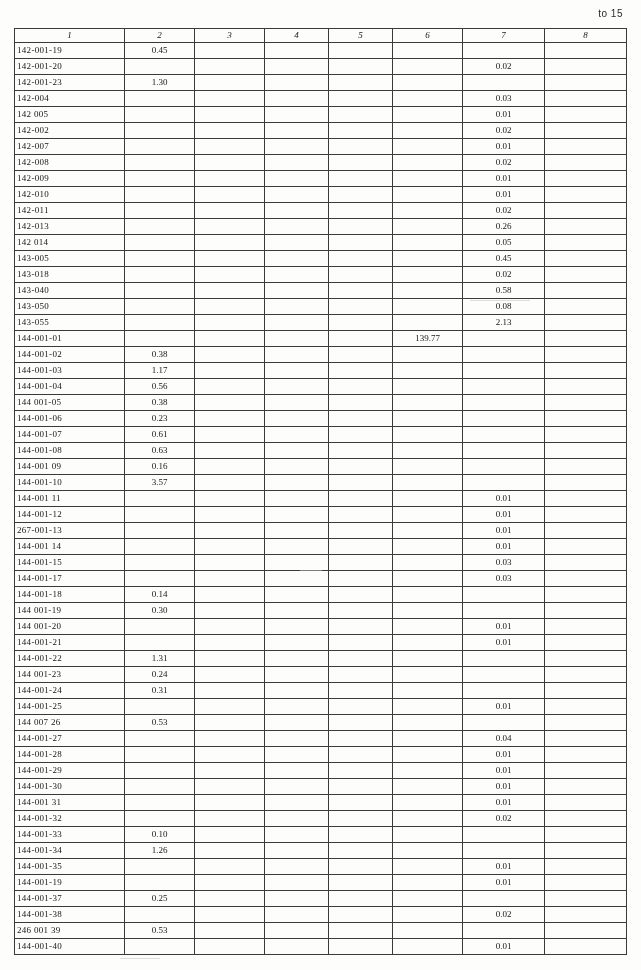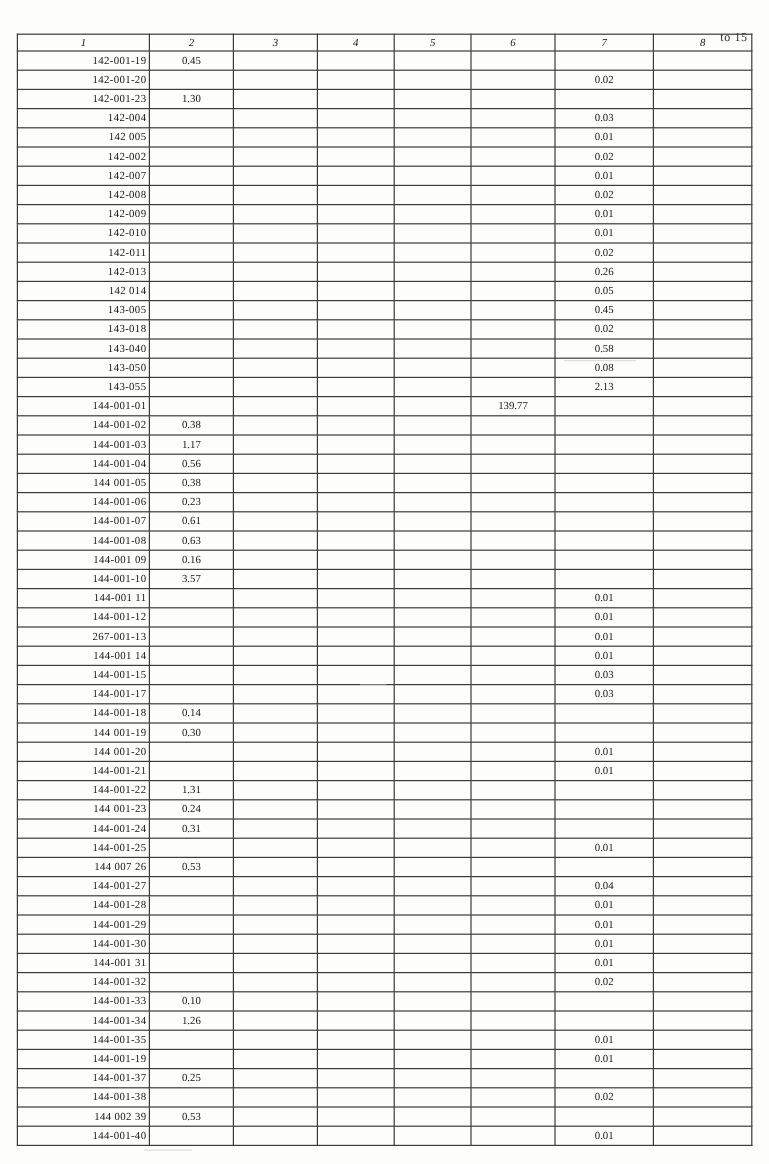--- a/index.html
+++ b/index.html
@@ -16,26 +16,26 @@
     overflow: hidden;
   }
   .page {
     position: relative;
     width: 641px;
     height: 970px;
     background: #fdfdfb;
   }
   .page-folio {
     position: absolute;
-    top: 26px;
+    top: 8px;
     right: 18px;
     font-size: 10px;
     letter-spacing: 0.5px;
     color: #2b2b2b;
-    font-family: Liberation Serif, serif;
+    font-family: Liberation Sans, sans-serif;
   }
   .table-wrap {
     position: absolute;
     top: 28px;
     left: 14px;
     width: 612px;
   }
   table.ledger {
     border-collapse: collapse;
     width: 612px;
@@ -65,21 +65,21 @@
   col.c1 { width: 110px; }
   col.c2 { width: 70px; }
   col.c3 { width: 70px; }
   col.c4 { width: 64px; }
   col.c5 { width: 64px; }
   col.c6 { width: 70px; }
   col.c7 { width: 82px; }
   col.c8 { width: 82px; }
 
   td.code {
-    text-align: right;
+    text-align: left;
     letter-spacing: 0.3px;
   }
   td.num {
     text-align: center;
   }
   
   td.empty::after {
     content: "";
     display: block;
     height: 1px;
@@ -671,21 +671,21 @@
             <td class="code">144-001-38</td>
             <td class="num empty"></td>
             <td class="num empty"></td>
             <td class="num empty"></td>
             <td class="num empty"></td>
             <td class="num empty"></td>
             <td class="num">0.02</td>
             <td class="num empty"></td>
           </tr>
           <tr>
-            <td class="code">144 002 39</td>
+            <td class="code">246 001 39</td>
             <td class="num">0.53</td>
             <td class="num empty"></td>
             <td class="num empty"></td>
             <td class="num empty"></td>
             <td class="num empty"></td>
             <td class="num empty"></td>
             <td class="num empty"></td>
           </tr>
           <tr>
             <td class="code">144-001-40</td>

